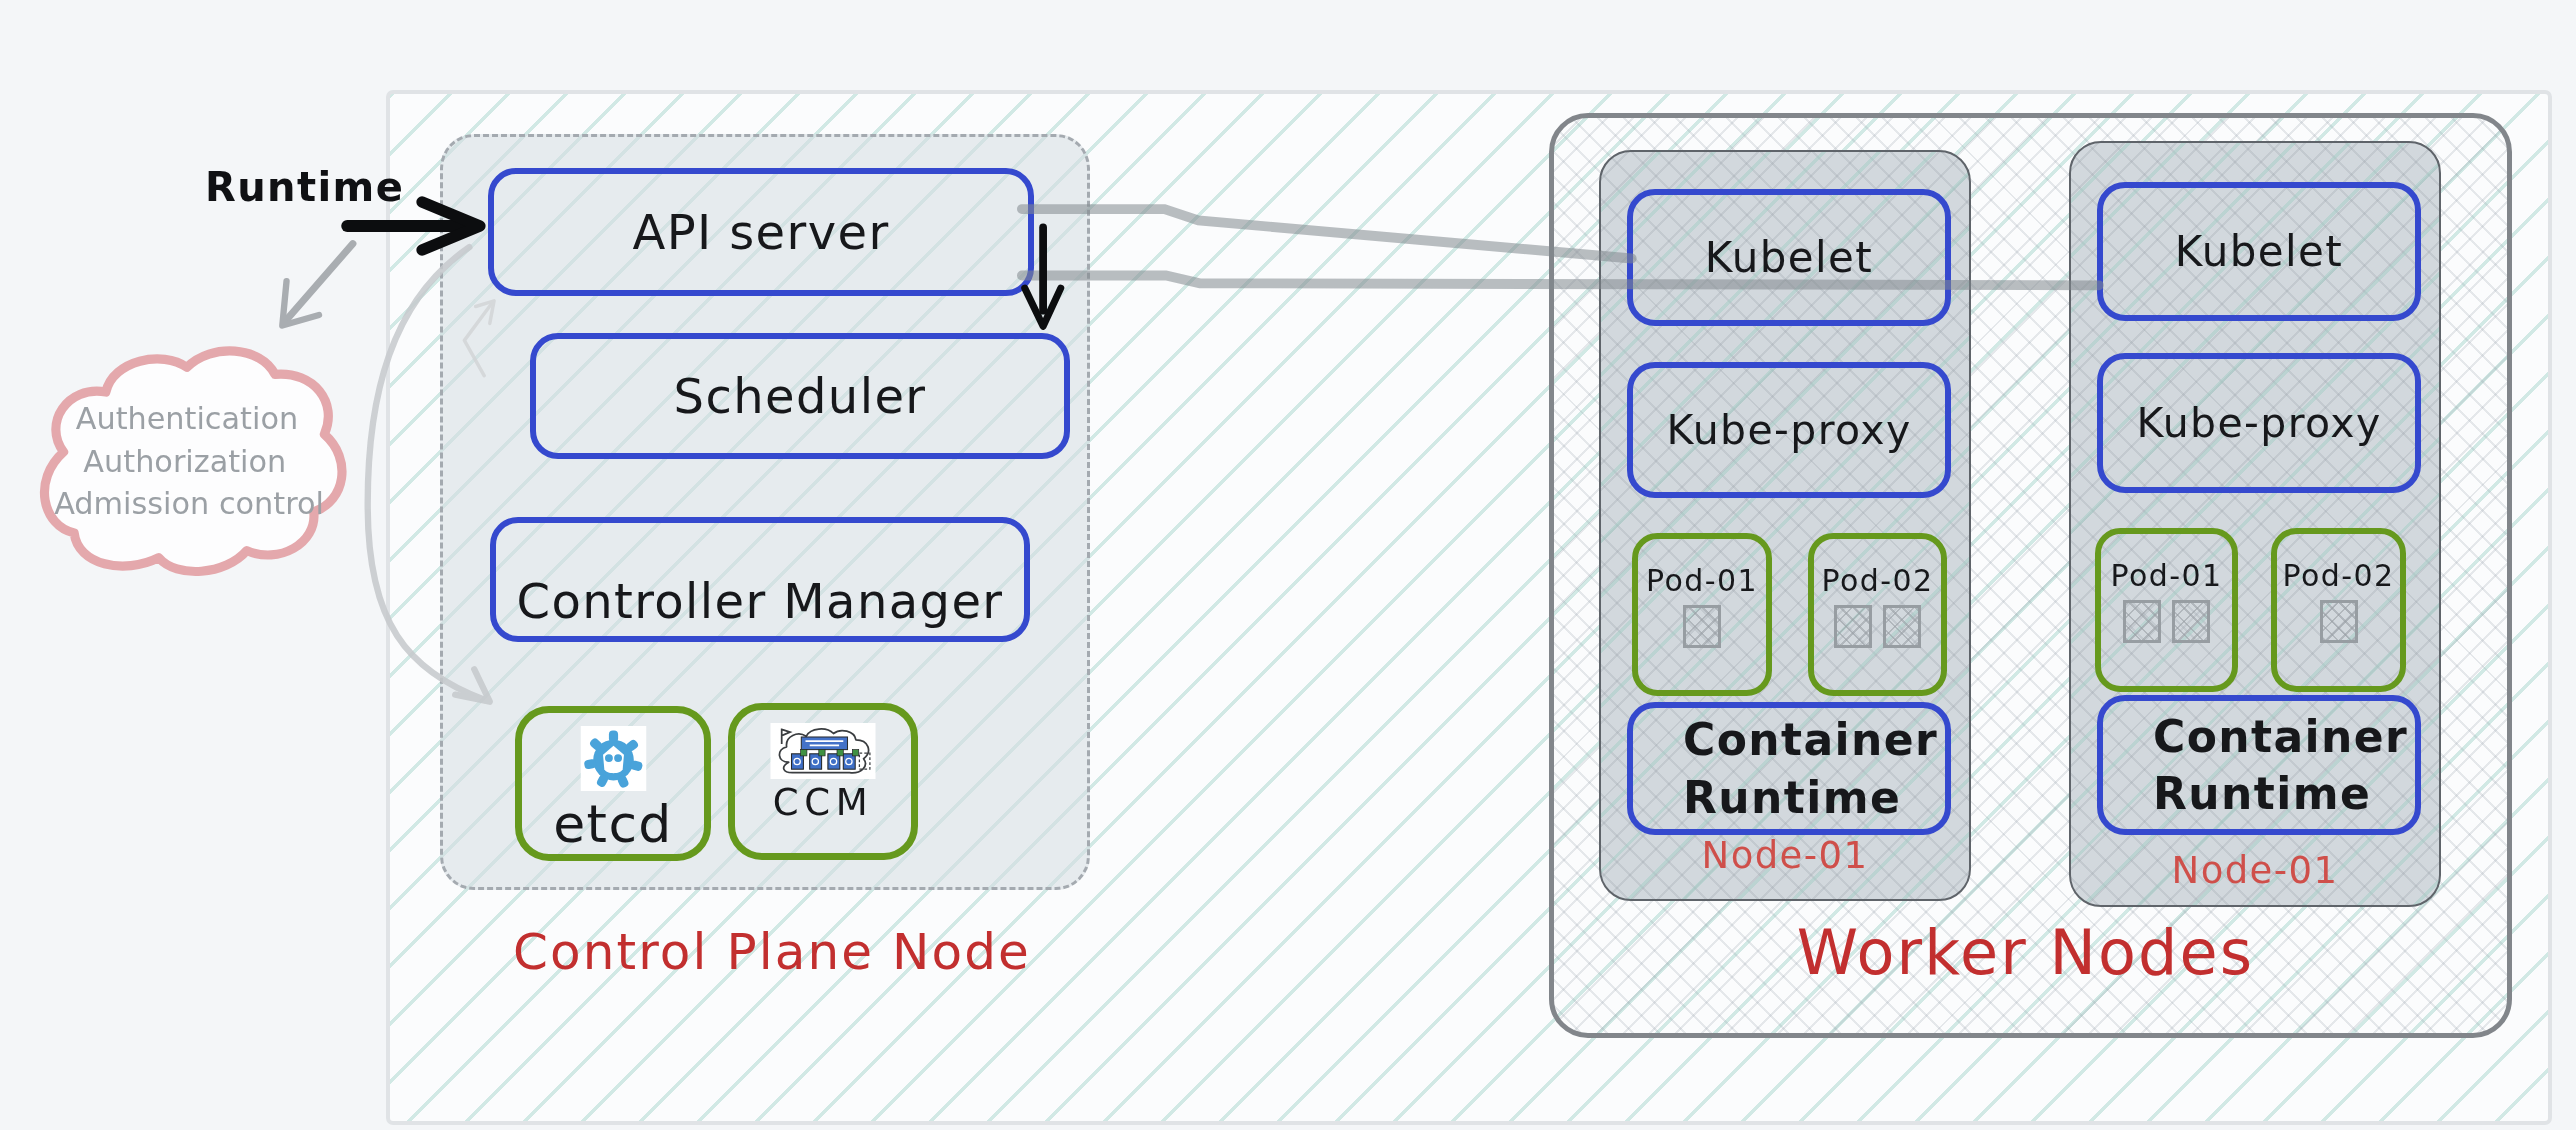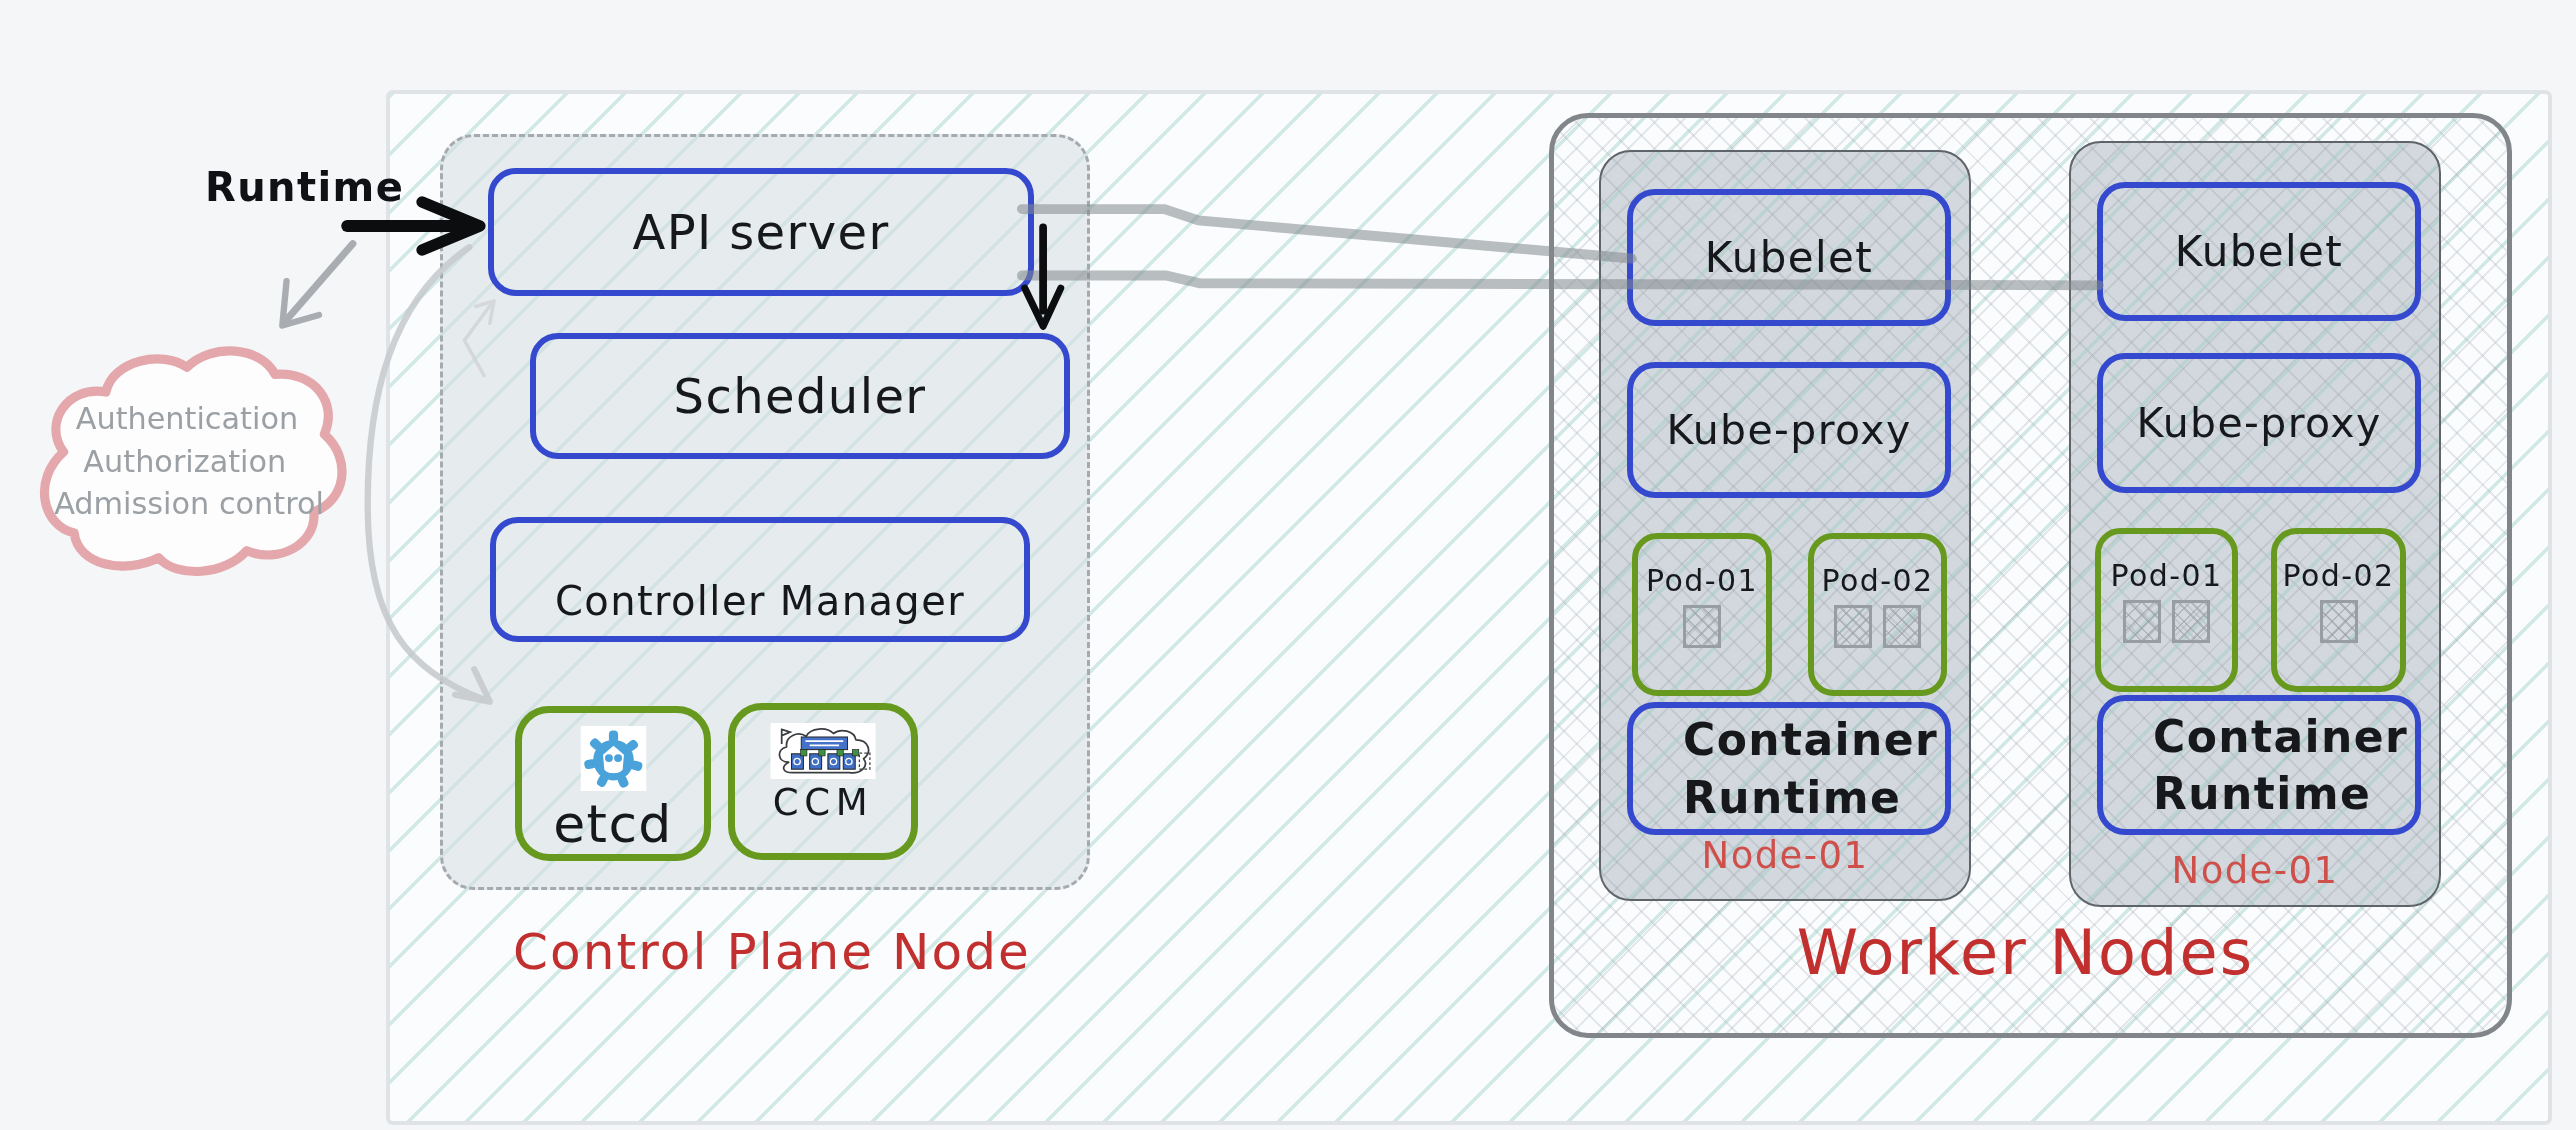--- a/index.html
+++ b/index.html
@@ -52,21 +52,21 @@
 
   <div class="box-blue handw" style="left:488px;top:168px;width:534px;height:116px;">
     <span class="cp-box-label">API server</span>
   </div>
 
   <div class="box-blue handw" style="left:494px;top:333px;width:528px;height:114px;margin-left:36px;">
     <span class="cp-box-label">Scheduler</span>
   </div>
 
   <div class="box-blue handw" style="left:490px;top:517px;width:528px;height:113px;">
-    <span class="cp-box-label" style="font-size:40px;margin-top:43px;">Controller Manager</span>
+    <span class="cp-box-label" style="font-size:48px;margin-top:43px;">Controller Manager</span>
   </div>
 
   <div class="box-green" style="left:515px;top:706px;width:182px;height:141px;border-radius:34px;">
     <svg class="logo-wrap" width="69" height="68" viewBox="0 0 100 100" style="position:static;">
       <rect x="0" y="0" width="100" height="100" fill="#ffffff"></rect>
       <g fill="#49a3da">
         <circle cx="50" cy="52" r="31"></circle>
         <g transform="rotate(0,50,52)">
             <rect x="43" y="7" width="14" height="18" rx="6"></rect>
           </g>

